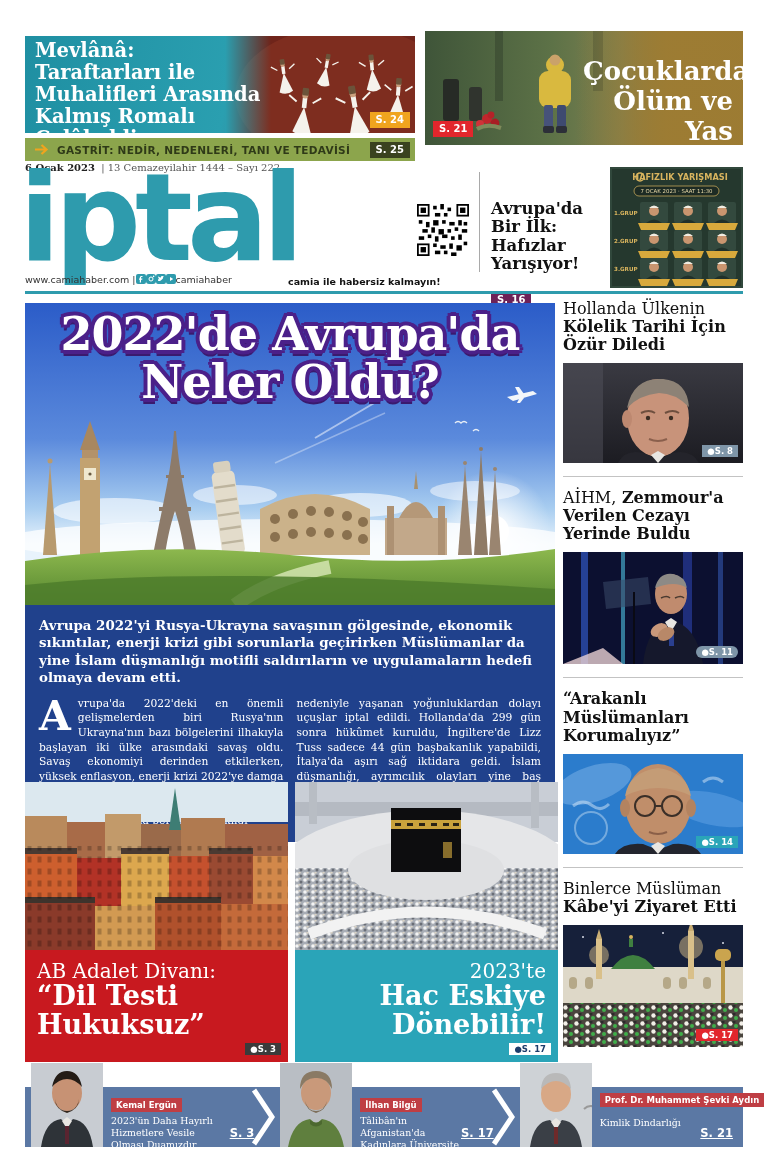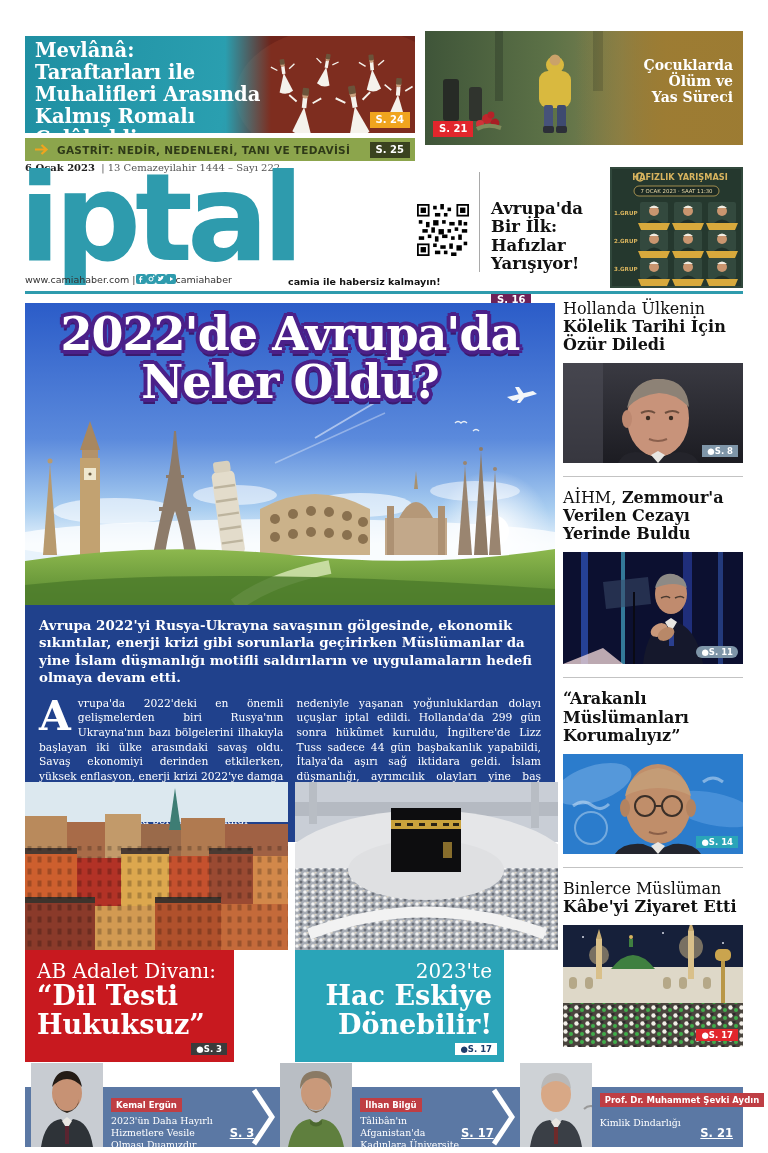--- a/index.html
+++ b/index.html
@@ -16,21 +16,21 @@
   .banner-mevlana h2{position:absolute;left:10px;top:4px;width:232px;margin:0;
     font-size:19.5px;line-height:1.13;color:#fff;font-weight:bold;}
   .banner-mevlana .badge{position:absolute;right:5px;bottom:5px;}
   .strip-gastrit{left:25px;top:138px;width:390px;height:23px;display:flex;align-items:center;}
   .strip-gastrit .arrow{margin:0 8px 0 10px;display:flex;}
   .strip-gastrit .t{font:bold 10.5px "DejaVu Sans",sans-serif;color:#2f3a18;letter-spacing:.3px;flex:1;}
   .strip-gastrit .badge{margin-right:5px;}
   .banner-cocuk{left:425px;top:31px;width:318px;height:114px;overflow:hidden;}
   .banner-cocuk .art{position:absolute;left:0;top:0;width:318px;height:114px;}
   .banner-cocuk h2{position:absolute;right:10px;top:26px;width:150px;margin:0;text-align:right;
-    font-size:14px;line-height:1.15;color:#fff;font-weight:bold;}
+    font-size:26px;line-height:1.15;color:#fff;font-weight:bold;}
   .banner-cocuk h2 span{display:block;}
   .banner-cocuk .badge{position:absolute;left:8px;bottom:8px;}
 
   
   .dateline{left:25px;top:162px;font-size:10px;color:#222;}
   .dateline b{font-weight:bold;}
   .dateline .rest{color:#555;margin-left:3px;margin-top:12px;}
   .logo{left:19px;top:158px;font:bold 121px/1 "DejaVu Sans",sans-serif;color:#2E9BAD;letter-spacing:-6px;}
   .qr{left:417px;top:204px;width:52px;height:52px;}
   .mast-vline{left:479px;top:172px;width:1px;height:100px;background:#a9a9a9;}
@@ -56,21 +56,21 @@
   .lead{font-size:13.4px;line-height:1.3;font-weight:bold;margin:0 0 10px 0;}
   .cols{display:flex;gap:13px;}
   .col{flex:1;font-size:10.7px;line-height:1.37;text-align:justify;}
   .dropcap{float:left;font:bold 41px/32px "DejaVu Serif",serif;margin:3px 7px 0 0;}
   .pref{font-weight:bold;white-space:nowrap;}
 
   
   .photo-cph{left:25px;top:782px;width:263px;height:168px;}
   .photo-kaaba{left:295px;top:782px;width:263px;height:168px;}
   .photo-cph svg,.photo-kaaba svg{display:block;}
-  .block{color:#fff;padding:10px 12px;box-sizing:border-box;position:absolute;width:209px;height:112px;}
+  .block{color:#fff;padding:10px 12px;box-sizing:border-box;position:absolute;width:263px;height:112px;}
   .block-red{left:25px;top:950px;}
   .block-teal{left:295px;top:950px;}
   .block .lt{font-size:20px;line-height:1.1;}
   .block .bd{font-size:27px;line-height:1.06;font-weight:bold;}
   .block .badge{position:absolute;right:7px;bottom:7px;}
   .badge.onwhite{background:#fff;color:#1D3D6B;}
 
   
   .sidebar{left:563px;top:300px;width:180px;}
   .sb-story h3{margin:0 0 9px 0;font-size:16px;line-height:1.13;color:#111;}

